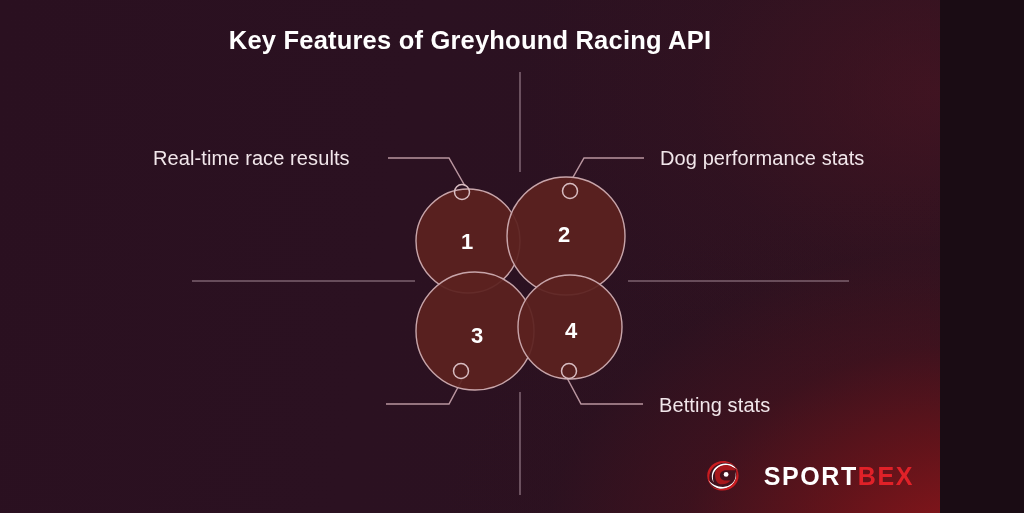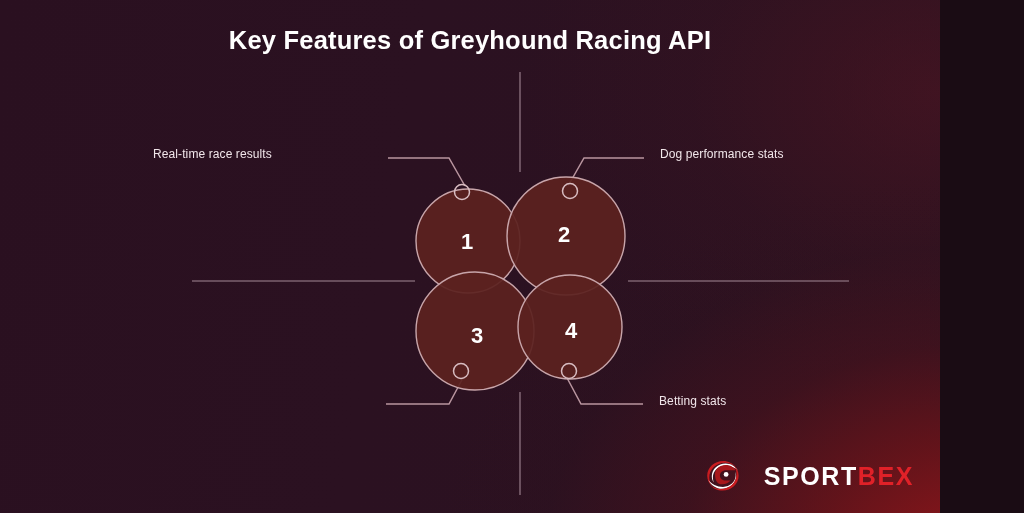--- a/index.html
+++ b/index.html
@@ -41,21 +41,21 @@
     position: absolute;
     inset: 0;
     width: 1024px;
     height: 513px;
   }
 
   
   .label {
     position: absolute;
     color: #f1e6ea;
-    font-size: 12px;
+    font-size: 20px;
     font-weight: 400;
     white-space: nowrap;
     letter-spacing: 0.1px;
   }
   .label.lbl-tl { left: 153px; top: 147px; }
   .label.lbl-tr { left: 660px; top: 147px; }
   .label.lbl-bl { left: 104px; top: 394px; }
   .label.lbl-br { left: 659px; top: 394px; }
 
   .bubble-num {

